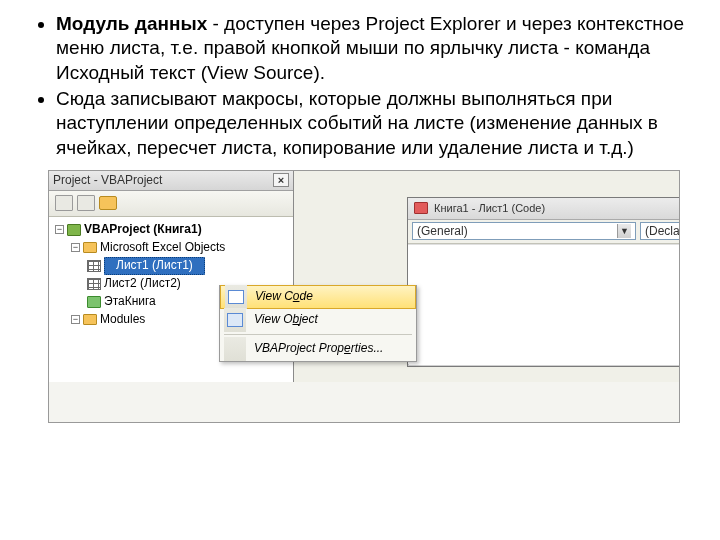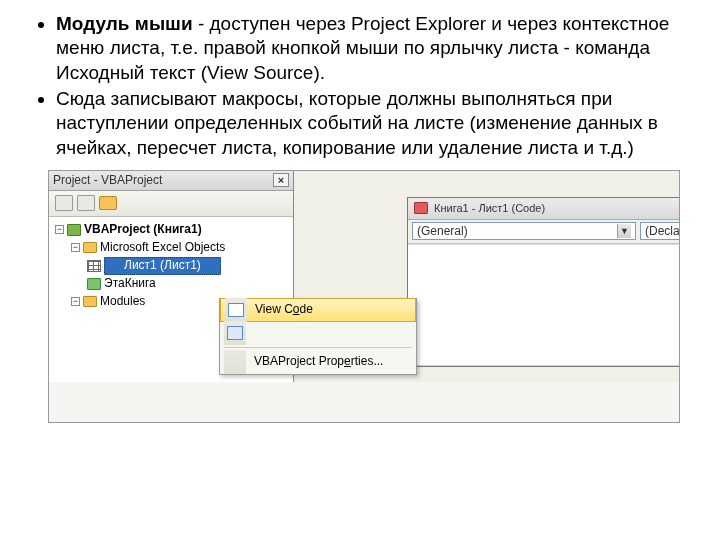--- a/index.html
+++ b/index.html
@@ -66,33 +66,34 @@
   .ic-proj { width: 14px; height: 12px; background:#7fb64a; border:1px solid #4a7a22; border-radius:1px;}
   .ic-fold { width: 14px; height: 11px; background:#f6c35a; border:1px solid #b88b20; border-radius:1px;}
   .ic-sheet {
     width: 14px; height: 12px; background:#fff; border:1px solid #6a6a6a;
     background-image: linear-gradient(#6a6a6a 1px, transparent 1px), linear-gradient(90deg,#6a6a6a 1px, transparent 1px);
     background-size: 5px 4px;
   }
   .ic-book { width: 14px; height: 12px; background:#7cc36e; border:1px solid #3c8b2e; border-radius:1px;}
   .bold { font-weight: bold; }
   .sel {
-    background: #2f6fbf; color: #fff; padding: 0 19px; border-radius: 1px;
+    background: #2f6fbf; color: #fff; padding: 0 11px; border-radius: 1px;
     border: 1px dotted #0a3d7a;
   }
   .lvl0 { padding-left: 2px; }
   .lvl1 { padding-left: 18px; }
   .lvl2 { padding-left: 34px; }
 
   
   .cmenu {
-    position: absolute; left: 170px; top: 127px; width: 198px;
+    position: absolute; left: 170px; top: 114px; width: 198px;
     background: #f7f7f2; border: 1px solid #9a9a9a;
     box-shadow: 2px 2px 4px rgba(0,0,0,0.25);
     z-index: 5;
+    font-style: italic;
   }
   .cmenu-row {
     display: flex; align-items: center; height: 24px; padding: 0 10px 0 4px;
     gap: 8px;
   }
   .cmenu-iconcol {
     width: 22px; height: 24px; display:flex; align-items:center; justify-content:center;
     background: linear-gradient(#eaeae2,#e0e0d6);
   }
   .cmenu-row.hi { background: linear-gradient(#fff3c2,#ffe177); border:1px solid #d9a82a; margin:-1px 0;}
@@ -135,21 +136,21 @@
   .gap-bg {
     position:absolute; left:245px; top:0; right:0; height:211px;
     background:#f0f0e8;
   }
 </style>
 </head>
 <body>
 
 <ul class="slide-text">
   <li>
-    <span class="strong">Модуль мыши</span><span> - доступен через Project Explorer и через контекстное меню листа, т.е. правой кнопкой мыши по ярлычку листа - команда Исходный текст (View Source).</span>
+    <span class="strong">Модуль данных</span><span> - доступен через Project Explorer и через контекстное меню листа, т.е. правой кнопкой мыши по ярлычку листа - команда Исходный текст (View Source).</span>
   </li>
   <li>Сюда записывают макросы, которые должны выполняться при наступлении определенных событий на листе (изменение данных в ячейках, пересчет листа, копирование или удаление листа и т.д.)</li>
 </ul>
 
 <div class="shot">
   <div class="gap-bg"></div>
 
   <div class="pe">
     <div class="pe-title">
       <span>Project - VBAProject</span>
@@ -167,20 +168,24 @@
         <span class="bold">VBAProject (Книга1)</span>
       </div>
       <div class="node lvl1">
         <span class="exp">−</span>
         <span class="ic-fold"></span>
         <span>Microsoft Excel Objects</span>
       </div>
       <div class="node lvl2">
         <span class="ic-sheet"></span>
         <span class="sel">Лист1 (Лист1)</span>
+      </div>
+      <div class="node lvl2">
+        <span class="ic-sheet"></span>
+        <span>Лист2 (Лист2)</span>
       </div>
       <div class="node lvl2">
         <span class="ic-book"></span>
         <span>ЭтаКнига</span>
       </div>
       <div class="node lvl1">
         <span class="exp">−</span>
         <span class="ic-fold"></span>
         <span>Modules</span>
       </div>
@@ -191,20 +196,21 @@
     <div class="cmenu-row hi">
       <span class="cmenu-iconcol">
           <span class="ci-code"></span>
         </span>
       <span class="cmenu-text"><span>View C</span><span class="u">o</span><span>de</span></span>
     </div>
     <div class="cmenu-row">
       <span class="cmenu-iconcol">
           <span class="ci-obj"></span>
         </span>
+      <span class="cmenu-text"><span>View O</span><span class="u">b</span><span>ject</span></span>
     </div>
     <div class="cmenu-sep"></div>
     <div class="cmenu-row">
       <span class="cmenu-iconcol"></span>
       <span class="cmenu-text"><span>VBAProject Prop</span><span class="u">e</span><span>rties...</span></span>
     </div>
   </div>
 
   <div class="cw">
     <div class="cw-title">

